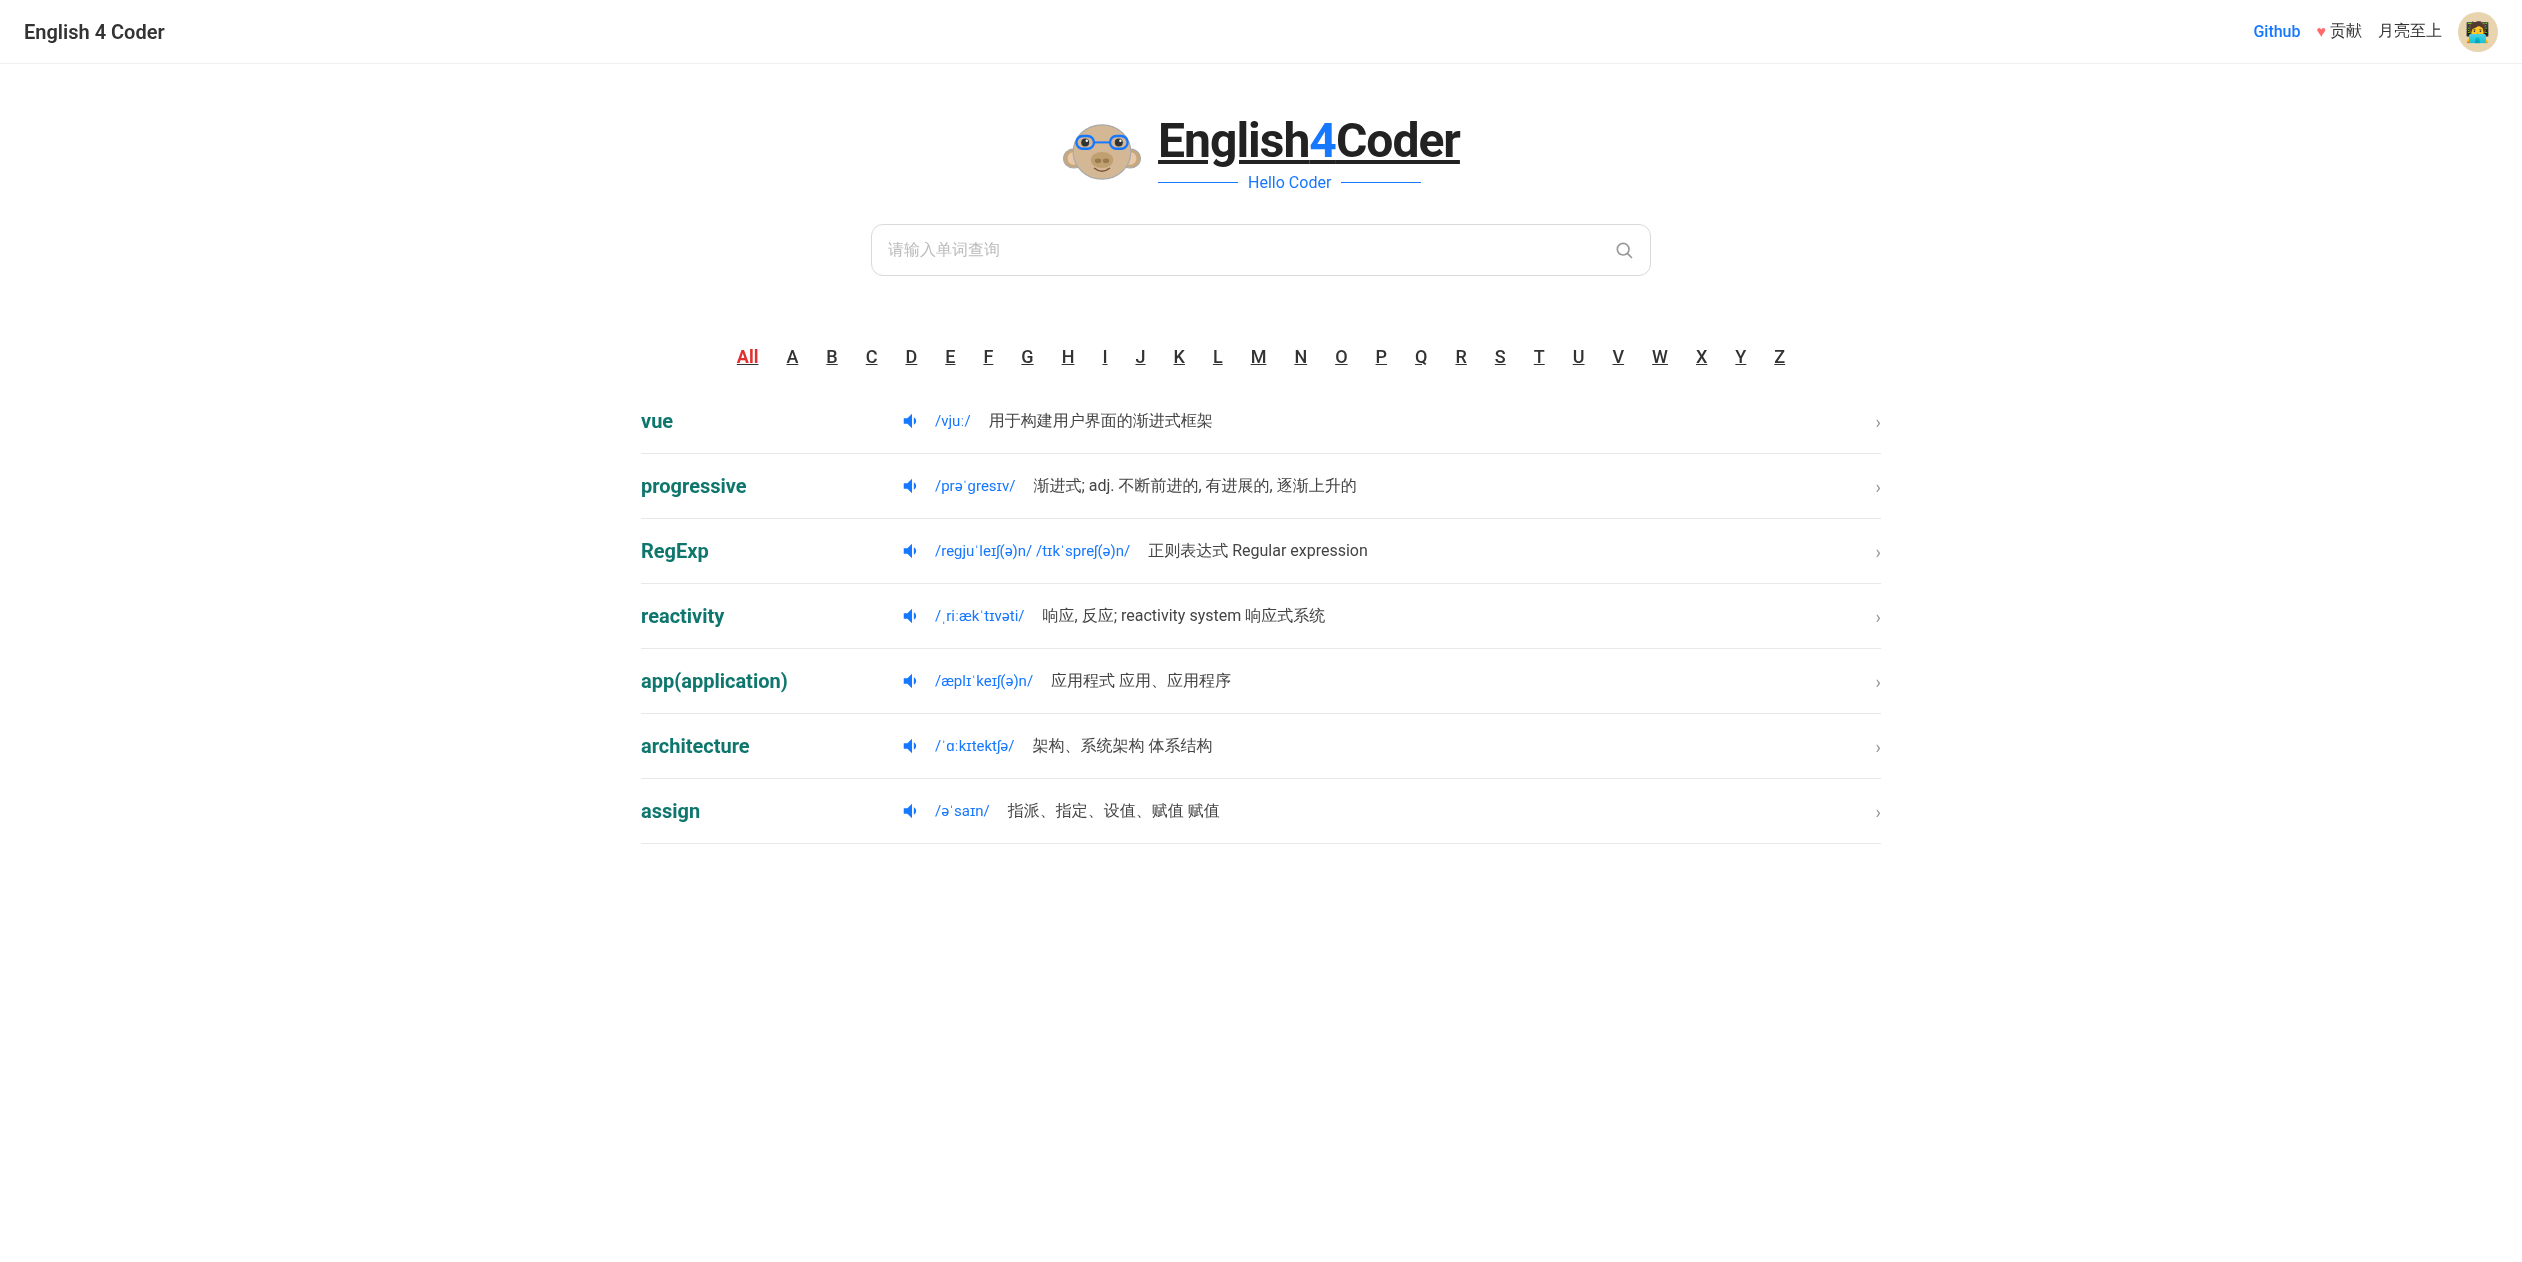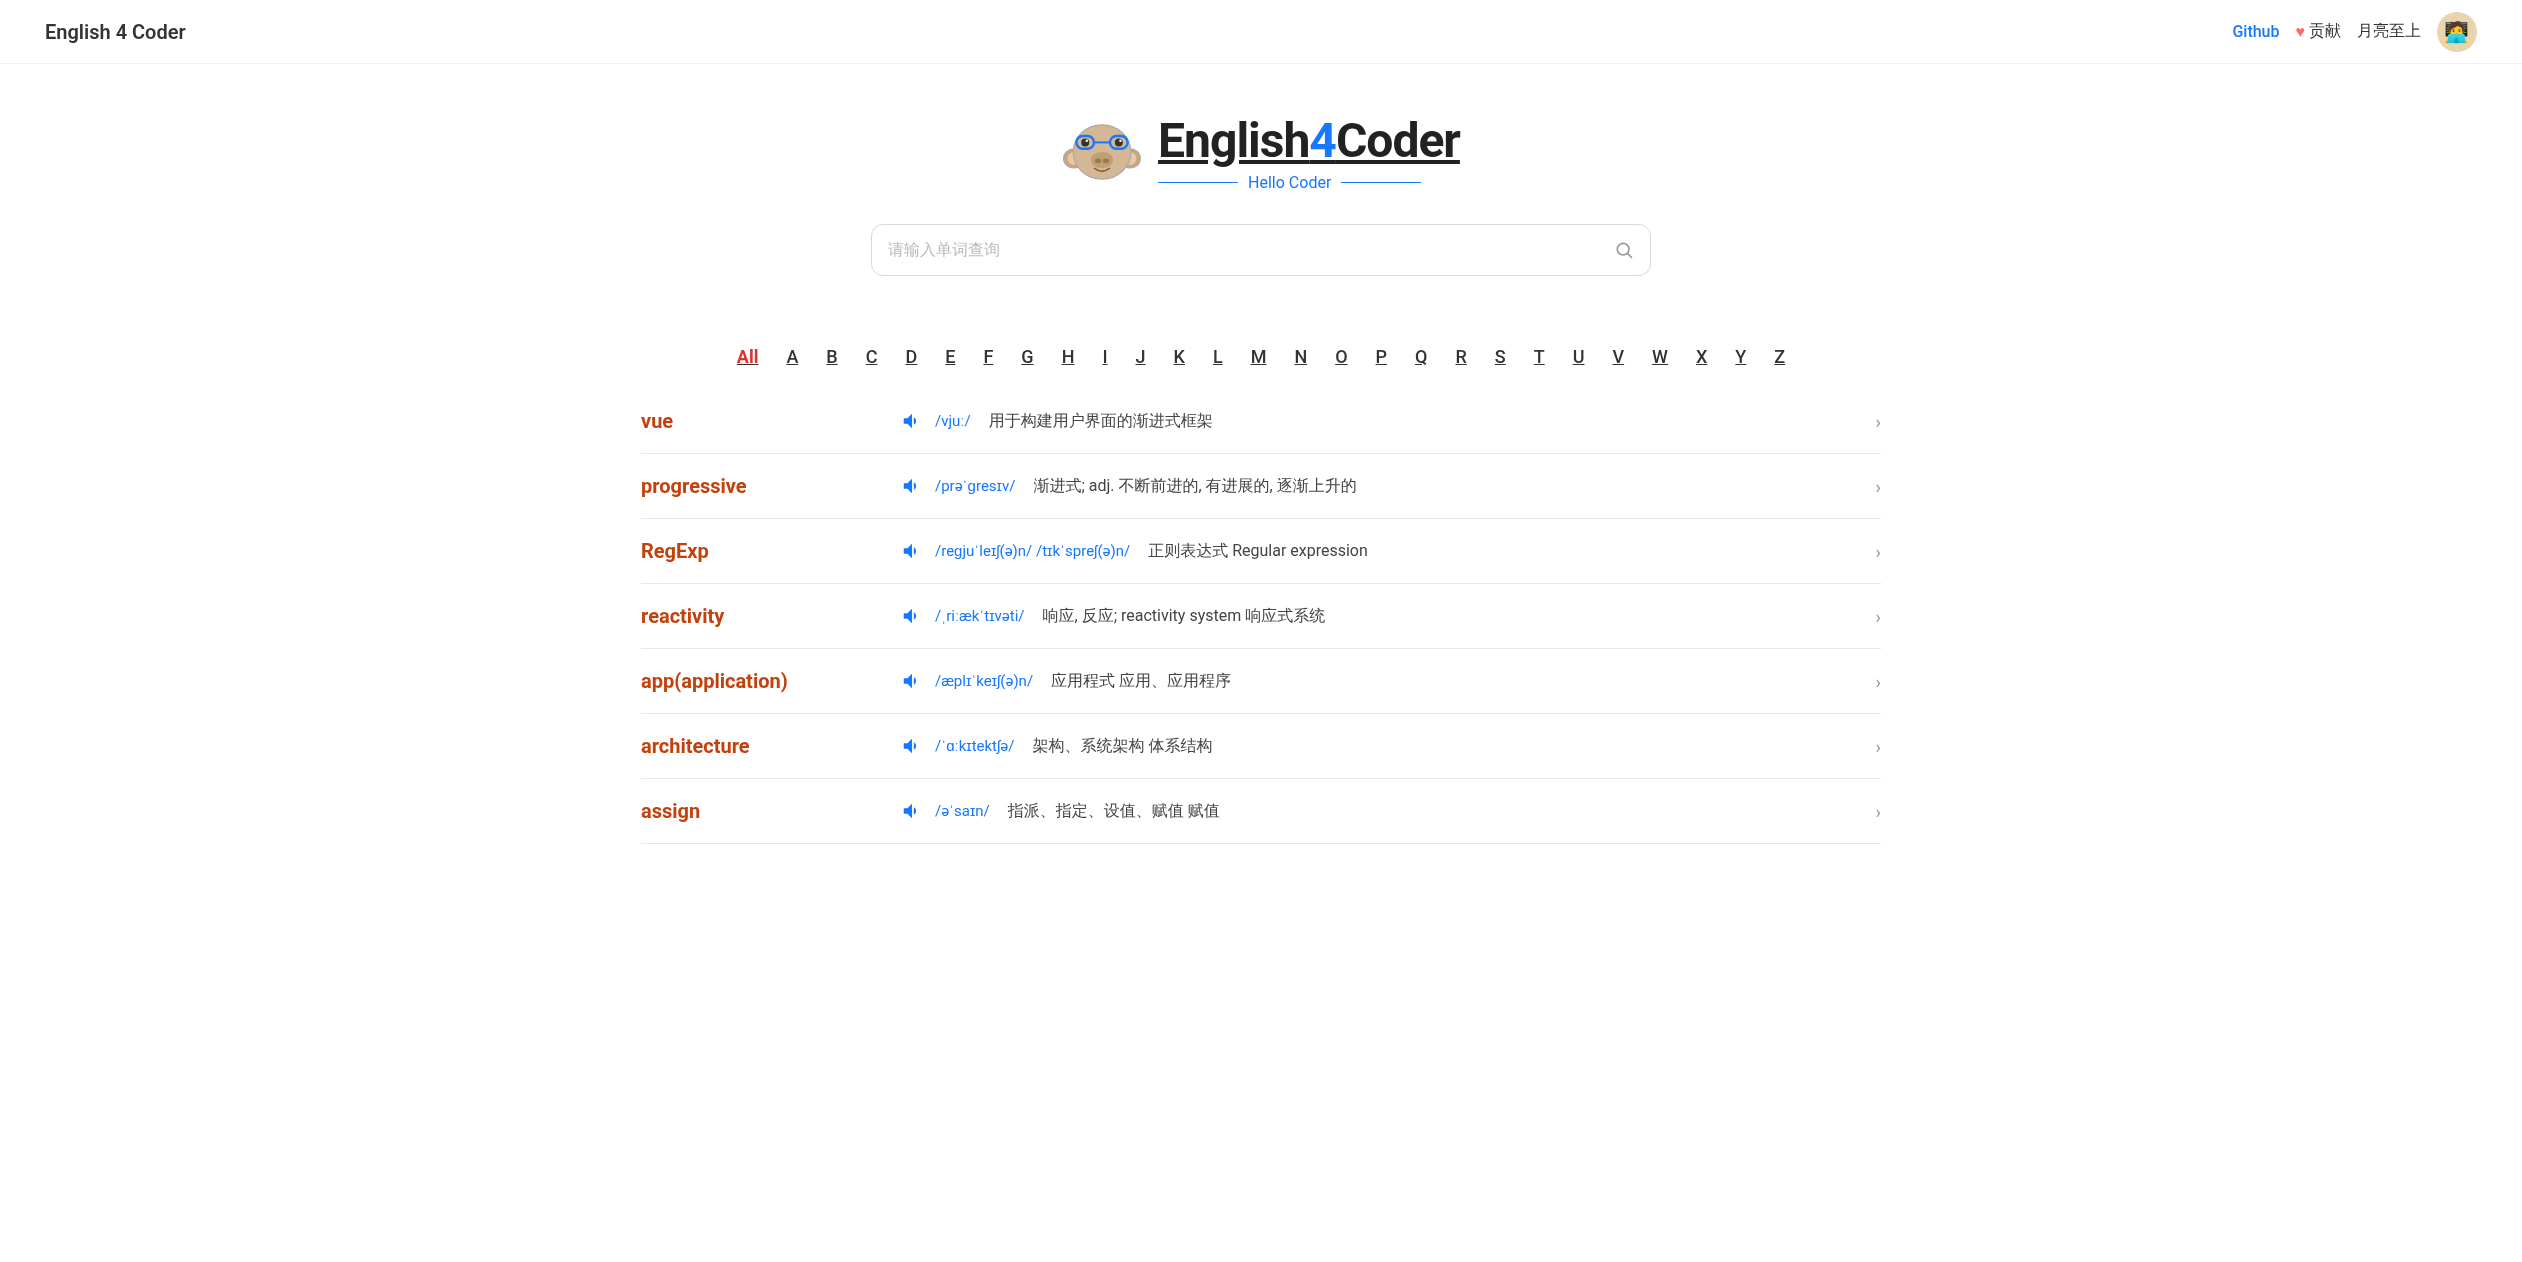--- a/index.html
+++ b/index.html
@@ -8,21 +8,21 @@
       background: #fff;
       color: #333;
       min-height: 100vh;
     }
 
     
     .navbar {
       display: flex;
       align-items: center;
       justify-content: space-between;
-      padding: 0 45px;
+      padding: 0 24px;
       height: 64px;
       border-bottom: 1px solid #f0f0f0;
     }
     .navbar-brand {
       font-size: 20px;
       font-weight: 600;
       color: #333;
       text-decoration: none;
     }
     .navbar-right {
@@ -177,21 +177,21 @@
     .word-row {
       display: flex;
       align-items: center;
       padding: 20px 0;
       border-bottom: 1px solid #e8e8e8;
       cursor: pointer;
     }
     .word-name {
       font-size: 20px;
       font-weight: 700;
-      color: #c2410c;
+      color: #0f766e;
       min-width: 260px;
     }
     .word-speaker {
       color: #1677ff;
       font-size: 20px;
       margin-right: 12px;
       display: flex;
       align-items: center;
       cursor: pointer;
     }

